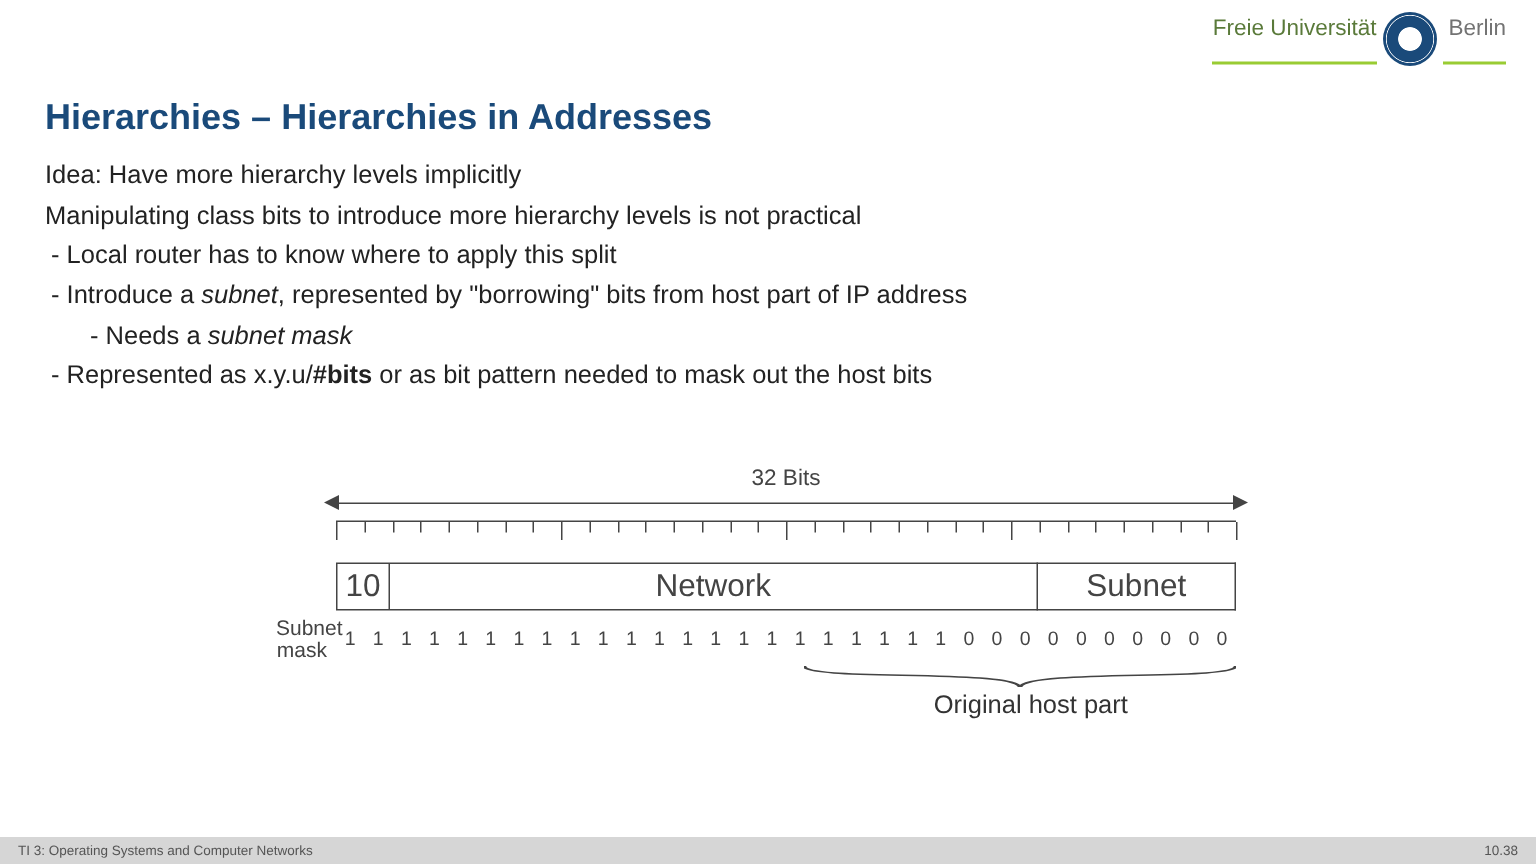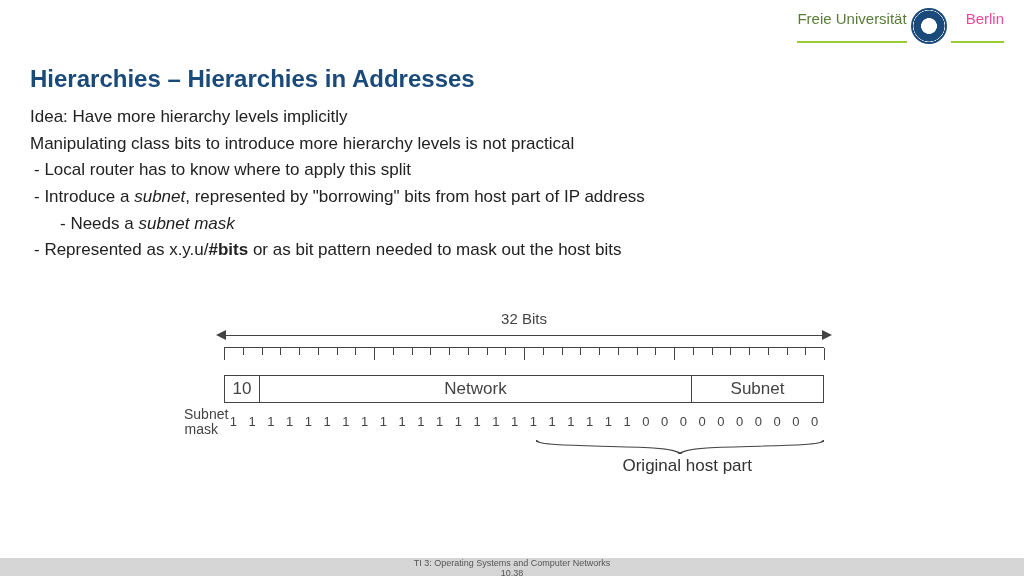--- a/index.html
+++ b/index.html
@@ -19,21 +19,21 @@
     align-items: center;
     gap: 4px;
   }
   .uni-text {
     font-size: 15px;
     color: #5a7a3a;
     padding-bottom: 14px;
     border-bottom: 2px solid #99cc33;
   }
   .uni-text .freie { color: #5a7a3a; }
-  .uni-text .berlin { color: #ec4899; margin-left: 15px; }
+  .uni-text .berlin { color: #737373; margin-left: 4px; }
   .seal {
     width: 36px;
     height: 36px;
     border-radius: 50%;
     background: radial-gradient(circle, #fff 30%, #1a4a7a 32%, #1a4a7a 60%, #fff 62%, #1a4a7a 64%);
     position: relative;
   }
   .title {
     position: absolute;
     top: 65px;
@@ -117,21 +117,21 @@
     padding-right: 6px;
     line-height: 1.05;
   }
   .boxes {
     display: flex;
     flex: 1;
     margin-right: 40px;
   }
   .box {
     border: 1px solid #444;
-    font-size: 17px;
+    font-size: 21px;
     text-align: center;
     padding: 3px 0;
   }
   .box + .box { border-left: none; }
   .b-10 { flex: 0 0 36px; }
   .b-net { flex: 1 1 46%; }
   .b-sub { flex: 0 0 22%; }
   .b-host { flex: 0 0 26%; }
 
   .mask-bits {
@@ -168,21 +168,20 @@
     bottom: 0;
     left: 0; right: 0;
     height: 18px;
     background: #d6d6d6;
     display: flex;
     justify-content: space-between;
     align-items: center;
     padding: 0 12px;
     font-size: 9px;
     color: #555;
-    flex-direction: column;
   }
 </style>
 </head>
 <body>
 
 <div class="header">
   <span class="uni-text">
     <span class="freie">Freie Universität</span>
     <span class="seal-inline"></span>
   </span>

